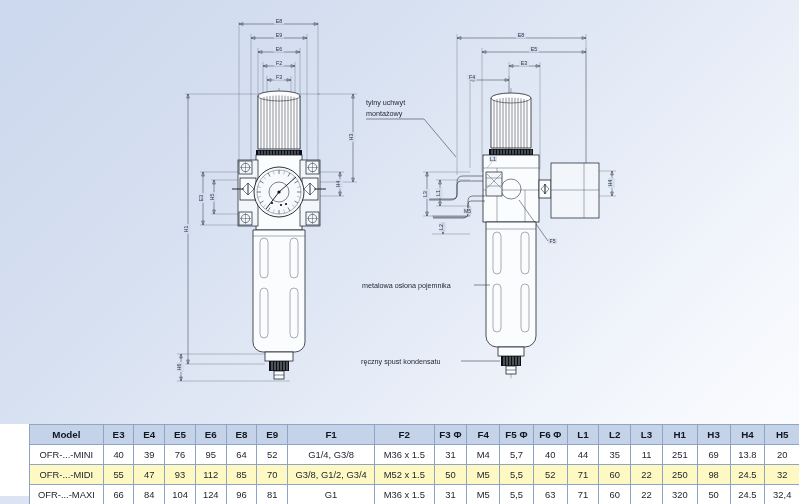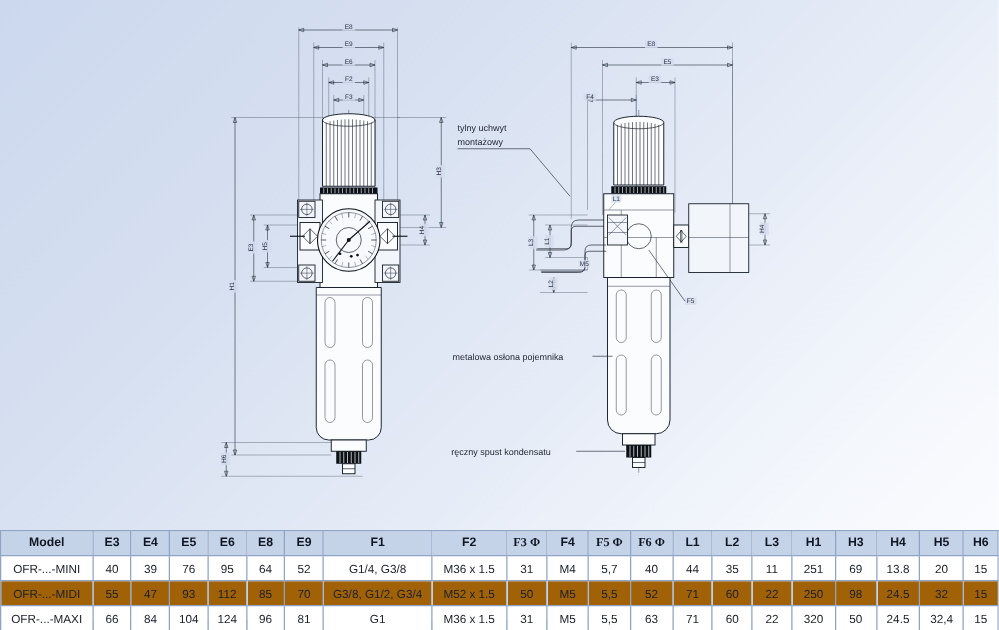--- a/index.html
+++ b/index.html
@@ -35,20 +35,21 @@
   .dark { fill: #0b1016; }
   .knurl { stroke: #0b1016; stroke-width: 0.45; }
   .gaugeface { fill: #f7f9fc; stroke: #0b1016; stroke-width: 0.85; }
   .leader { stroke: #1b2330; stroke-width: 0.5; fill: none; }
 
   
   #spec-table-wrap {
     position: absolute; left: 0; top: 424px;
     width: 799px; height: 72px;
     background: #ffffff;
+    padding-left: 29px;
   }
   table.spec {
     width: 799px;
     border-collapse: collapse;
     table-layout: fixed;
   }
   table.spec th, table.spec td {
     border: 1px solid #8fa4c4;
     text-align: center;
     vertical-align: middle;
@@ -60,25 +61,25 @@
     white-space: nowrap;
     overflow: hidden;
   }
   table.spec thead th {
     background: #c5d3e9;
     font-weight: bold;
     color: #111722;
     font-size: 9.8px;
     height: 20px;
   }
-  table.spec tbody tr.alt td { background: #a16207; margin-left: 11px; }
+  table.spec tbody tr.alt td { background: #fef9c3; margin-left: 11px; }
   table.spec tbody tr td { background: #ffffff; }
   table.spec td.model, table.spec th.model { font-weight: normal; }
   table.spec th.model { font-weight: bold; }
-  .phi { font-family: Liberation Serif, serif; margin-top: 16px; }
+  .phi { font-family: Liberation Sans, sans-serif; margin-top: 16px; }
 </style>
 </head>
 <body>
 
 <div id="page">
 
   <div id="drawings">
   <svg viewBox="0 0 799 424" xmlns="http://www.w3.org/2000/svg">
 
     <g>

